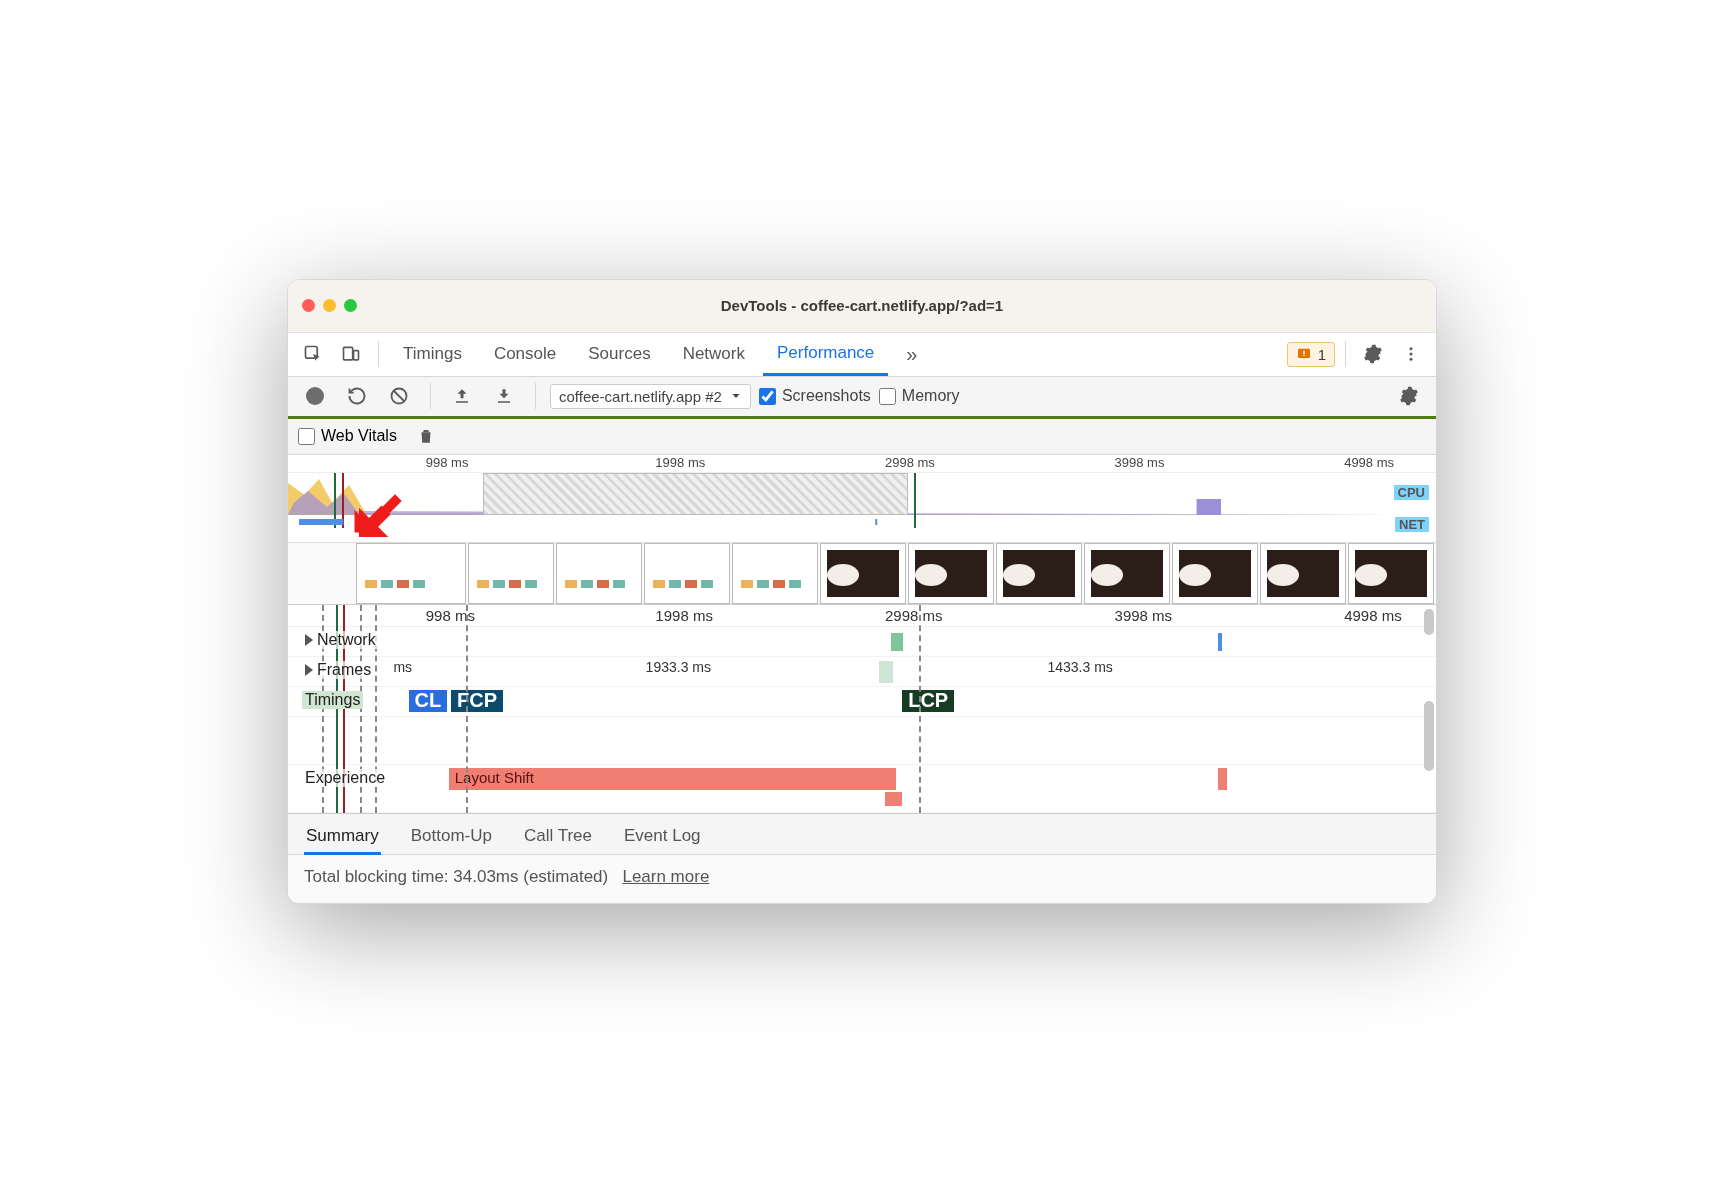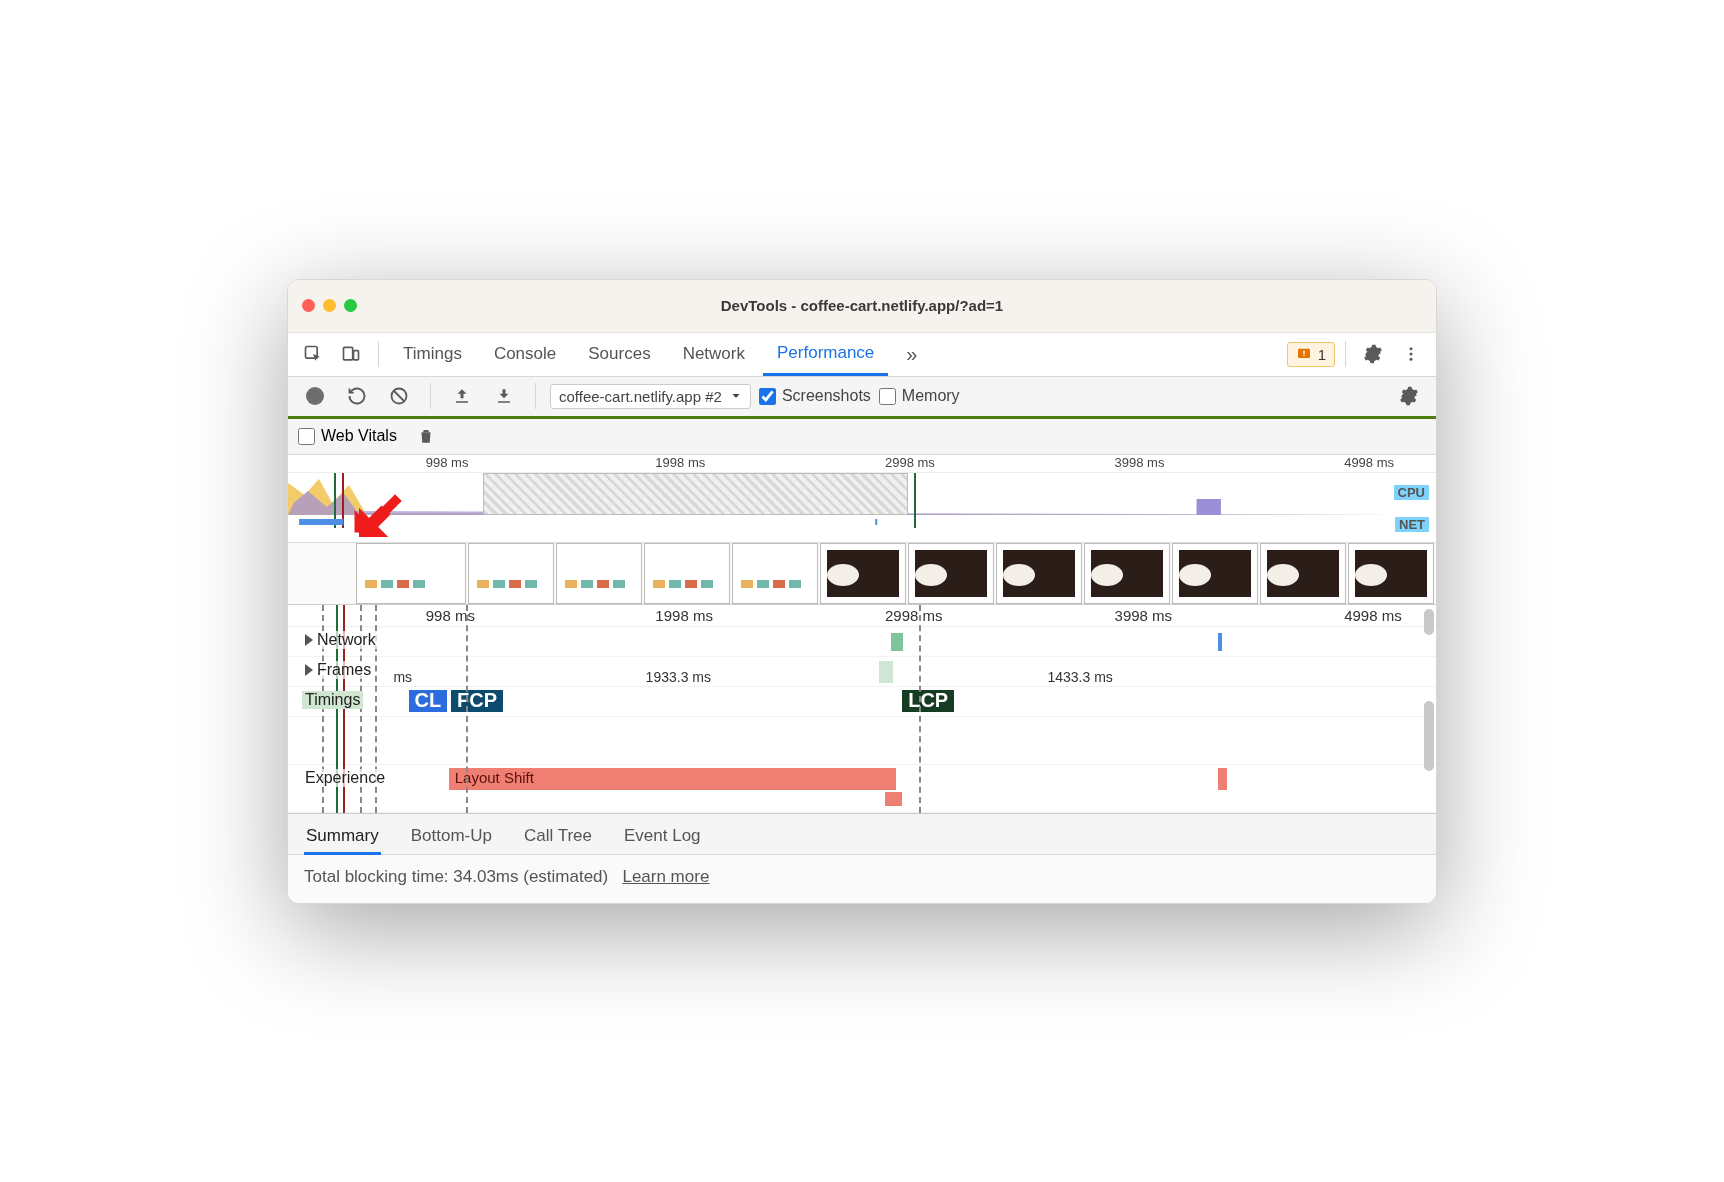--- a/index.html
+++ b/index.html
@@ -79,21 +79,21 @@
      linear-gradient(#71b8a9,#71b8a9) 50px 30px/12px 8px no-repeat;}
   .film-frame.dark::before{ background:#2b1d18;}
   .film-frame.dark::after{content:"";position:absolute;left:6px;top:20px;width:32px;height:22px;border-radius:50%;background:#f3efe8;}
 
   
   .tracks { position:relative; background:#fff; }
   .time-ruler2 { position:relative; height:22px; font-size:15px; color:#333; border-bottom:1px solid #eee;}
   .track-row{ position:relative; height:30px; border-bottom:1px solid #f3f3f3;}
   .track-label{ position:absolute; left:14px; top:4px; font-size:16px; color:#222; display:flex; align-items:center; gap:4px; z-index:5; background:rgba(255,255,255,0.7); padding:0 3px;}
   .disclosure{ width:0;height:0;border-top:6px solid transparent;border-bottom:6px solid transparent;border-left:8px solid #555; display:inline-block;}
-  .frame-span{position:absolute; top:12px; height:20px; font-size:14px; color:#333; text-align:center;}
+  .frame-span{position:absolute; top:2px; height:20px; font-size:14px; color:#333; text-align:center;}
   .timing-badge{ position:absolute; top:3px; height:22px; padding:0 6px; color:#fff; font-size:20px; font-weight:600; display:flex;align-items:center;}
   .exp-bar{ position:absolute; top:3px; height:22px; background:#ef7f72;}
   .vline-dash{position:absolute; top:0; bottom:0; border-left:2px dashed #888; z-index:1;}
   .vline-solid{position:absolute; top:0; bottom:0; width:2px; z-index:1;}
   .mini-scroll{position:absolute; right:2px; width:10px; background:#c9c9c9; border-radius:5px;}
   .scroll-track{position:absolute; right:0; top:0; bottom:0; width:14px;}
 
   
   .details-tabs{ display:flex; gap:28px; padding:6px 16px 0 16px; background:#f5f5f5; border-top:1px solid #ccc; border-bottom:1px solid #d7d7d7; font-size:17px; color:#555;}
   .dtab{ padding:6px 2px; cursor:pointer;}

